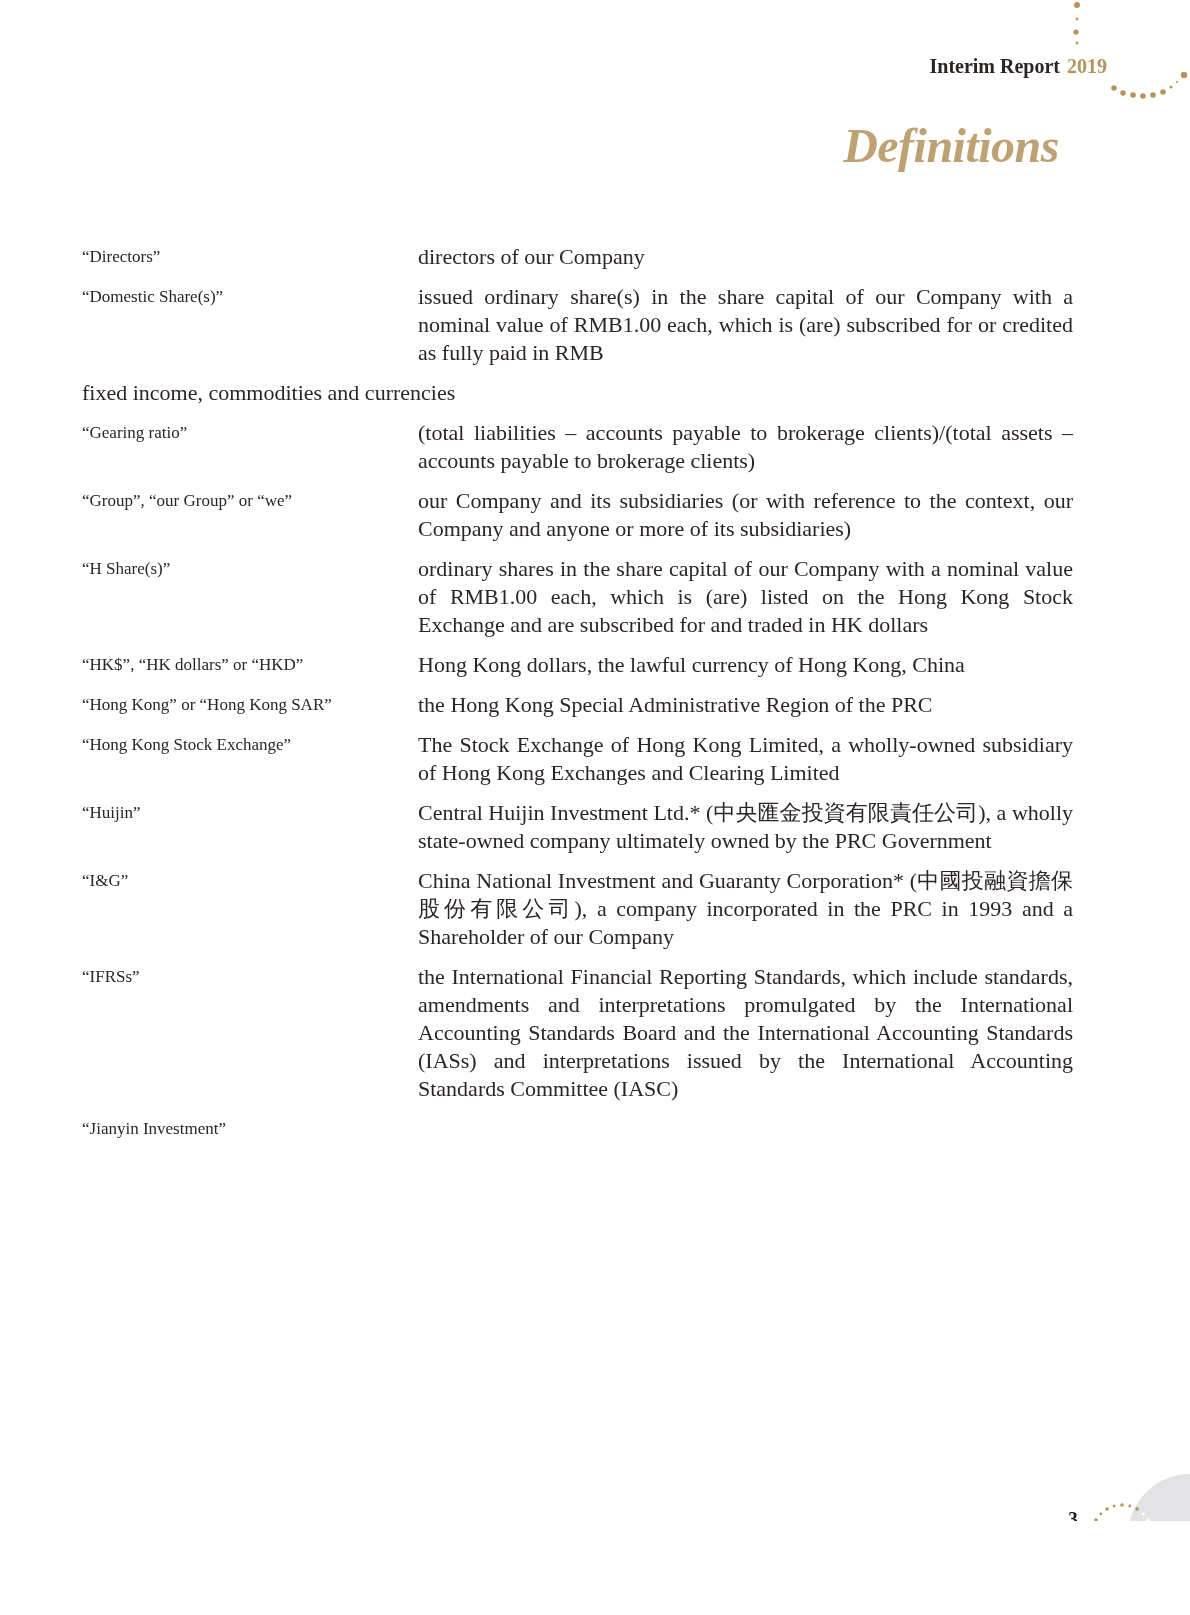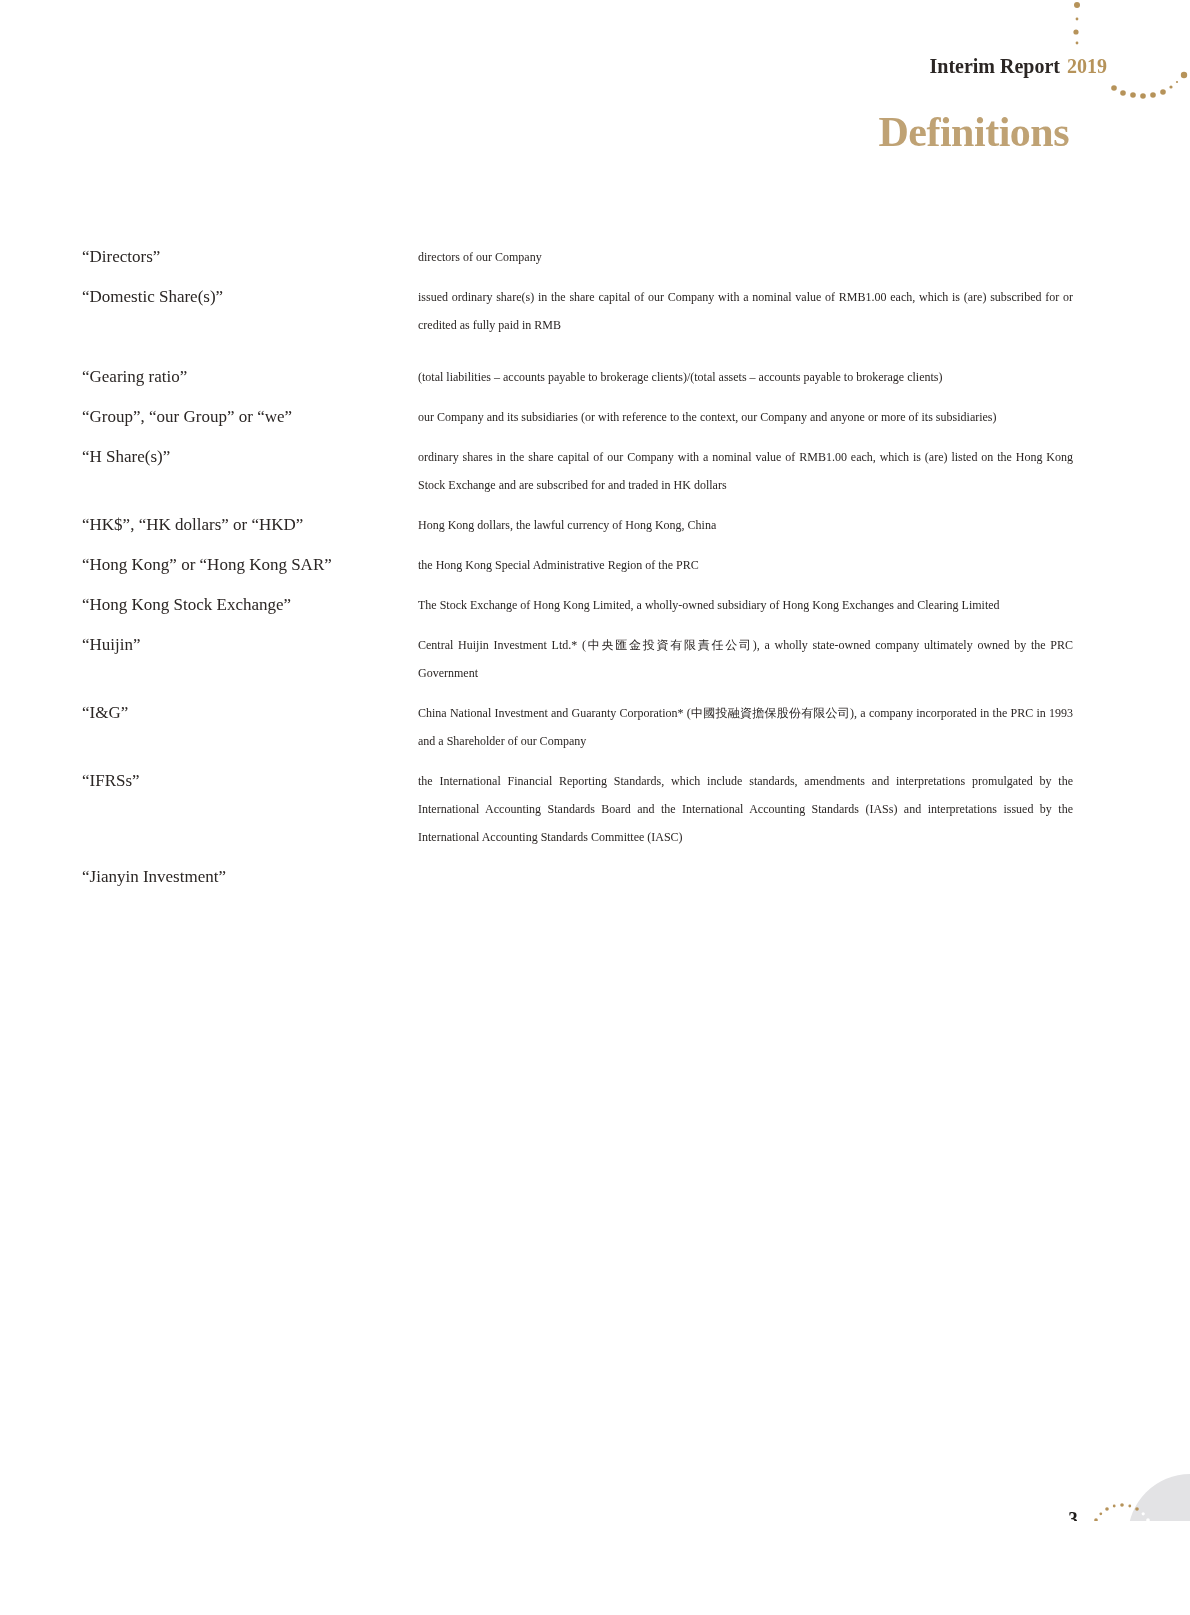--- a/index.html
+++ b/index.html
@@ -22,38 +22,39 @@
   }
   
   .header{
     position:absolute;top:55px;right:83px;
     font-size:20px;font-weight:bold;
     white-space:nowrap;
   }
   .header .year{color:var(--accent-gold);margin-left:7px;}
   
   .title{
-    position:absolute;top:104px;right:117px;margin:4px;
-    font-size:42px;font-weight:bold;letter-spacing:-0.5px;
+    position:absolute;top:104px;right:117px;margin:14px;
+    font-size:48px;font-weight:bold;letter-spacing:-0.5px;
     color:var(--title-gold);
+    font-style:italic;
   }
   
   .defs{
     position:absolute;top:231px;left:82px;width:991px;margin-top:12px;
   }
   .row{display:flex;margin-bottom:12px;}
   .term{
     flex:none;width:336px;
     font-size:17px;line-height:28px;
     padding-right:20px;
   }
   .term .t2{padding-left:18px;}
   .meaning{
     flex:1;
-    font-size:12px;line-height:28px;
+    font-size:22px;line-height:28px;
     text-align:justify;
   }
   
   .pagenum{
     position:absolute;left:1062px;top:1508px;width:22px;
     font-size:19px;font-weight:bold;text-align:center;
     color:#1e1b19;
   }
   .deco-top{position:absolute;top:0;right:0;}
   .deco-bottom{position:absolute;left:1060px;top:1460px;}
@@ -98,20 +99,21 @@
 
   <div class="row">
     <div class="term">
       <div class="t1">“Domestic Share(s)”</div>
 
     </div>
     <div class="meaning">issued ordinary share(s) in the share capital of our Company with a nominal value of RMB1.00 each, which is (are) subscribed for or credited as fully paid in RMB</div>
   </div>
 
   <div class="row">
+    <div class="meaning">fixed income, commodities and currencies</div>
   </div>
 
   <div class="row">
     <div class="term">
       <div class="t1">“Gearing ratio”</div>
 
     </div>
     <div class="meaning">(total liabilities – accounts payable to brokerage clients)/(total assets – accounts payable to brokerage clients)</div>
   </div>
 

